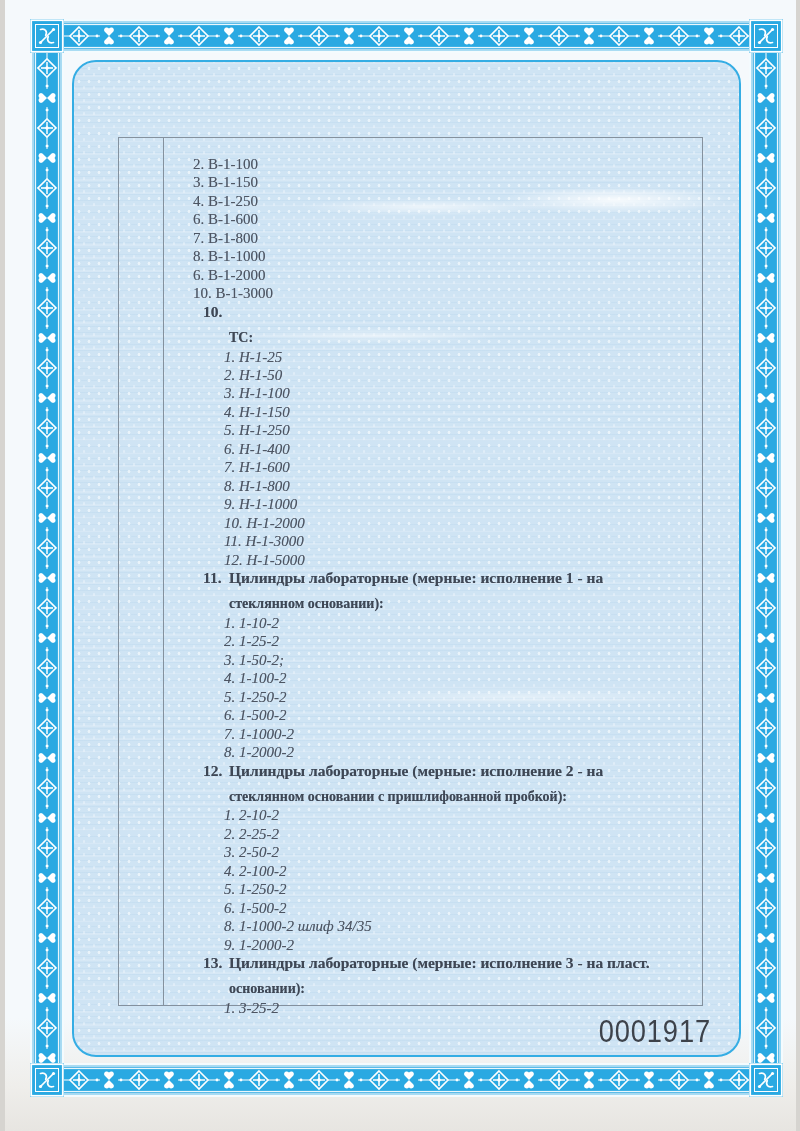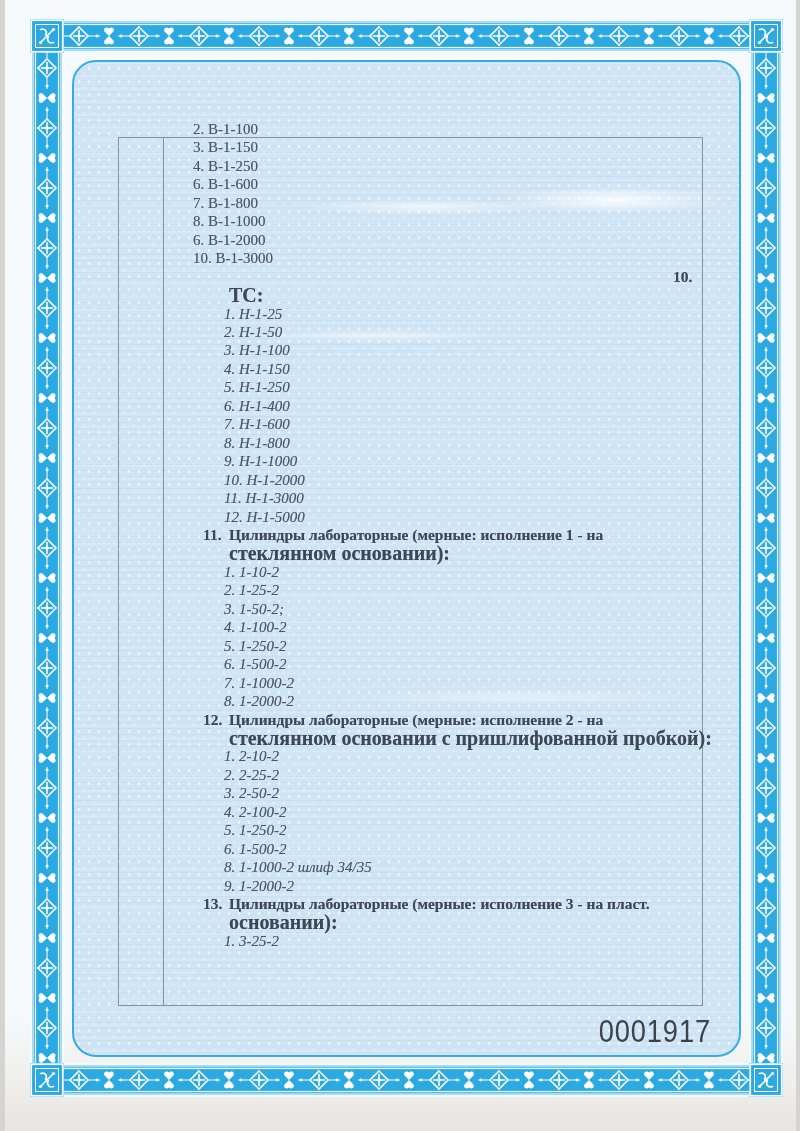--- a/index.html
+++ b/index.html
@@ -34,32 +34,32 @@
   .table-box{
     position:absolute;left:118px;top:137px;width:585px;height:869px;
     border:1px solid #84919e;box-sizing:border-box;
   }
   .table-divider{
     position:absolute;left:44px;top:0;width:1px;height:100%;
     background:#84919e;
   }
   
   .text-col{
-    position:absolute;left:163px;top:120px;width:536px;
+    position:absolute;left:163px;top:155px;width:536px;
     color:#4d5563;
     font-size:15px;line-height:18.45px;
     text-shadow:0 0 0.5px rgba(90,100,115,0.55);
   }
   .line{white-space:nowrap;}
   .cont-item{margin-left:30px;}
   .sub-item{margin-left:61px;font-style:italic;}
-  .heading{display:flex;font-weight:bold;color:#3e4755;font-size:15.5px;justify-content:flex-end;}
+  .heading{display:flex;font-weight:bold;color:#3e4755;font-size:15.5px;}
   .heading .num{margin-left:40px;width:26px;flex:0 0 26px;}
   .heading .htext{flex:1;}
-  .heading-cont{margin-left:66px;font-weight:bold;color:#3e4755;font-size:20px;}
+  .heading-cont{margin-left:66px;font-weight:bold;color:#3e4755;font-size:14px;margin-top:8px;}
   
   .serial{
     position:absolute;left:555px;top:1014px;width:156px;
     text-align:right;
     font-family:"Liberation Sans", sans-serif;
     font-size:31px;letter-spacing:1px;color:#3d424a;
     transform:scaleX(0.88);transform-origin:100% 50%;
   }
   
   .streak{

